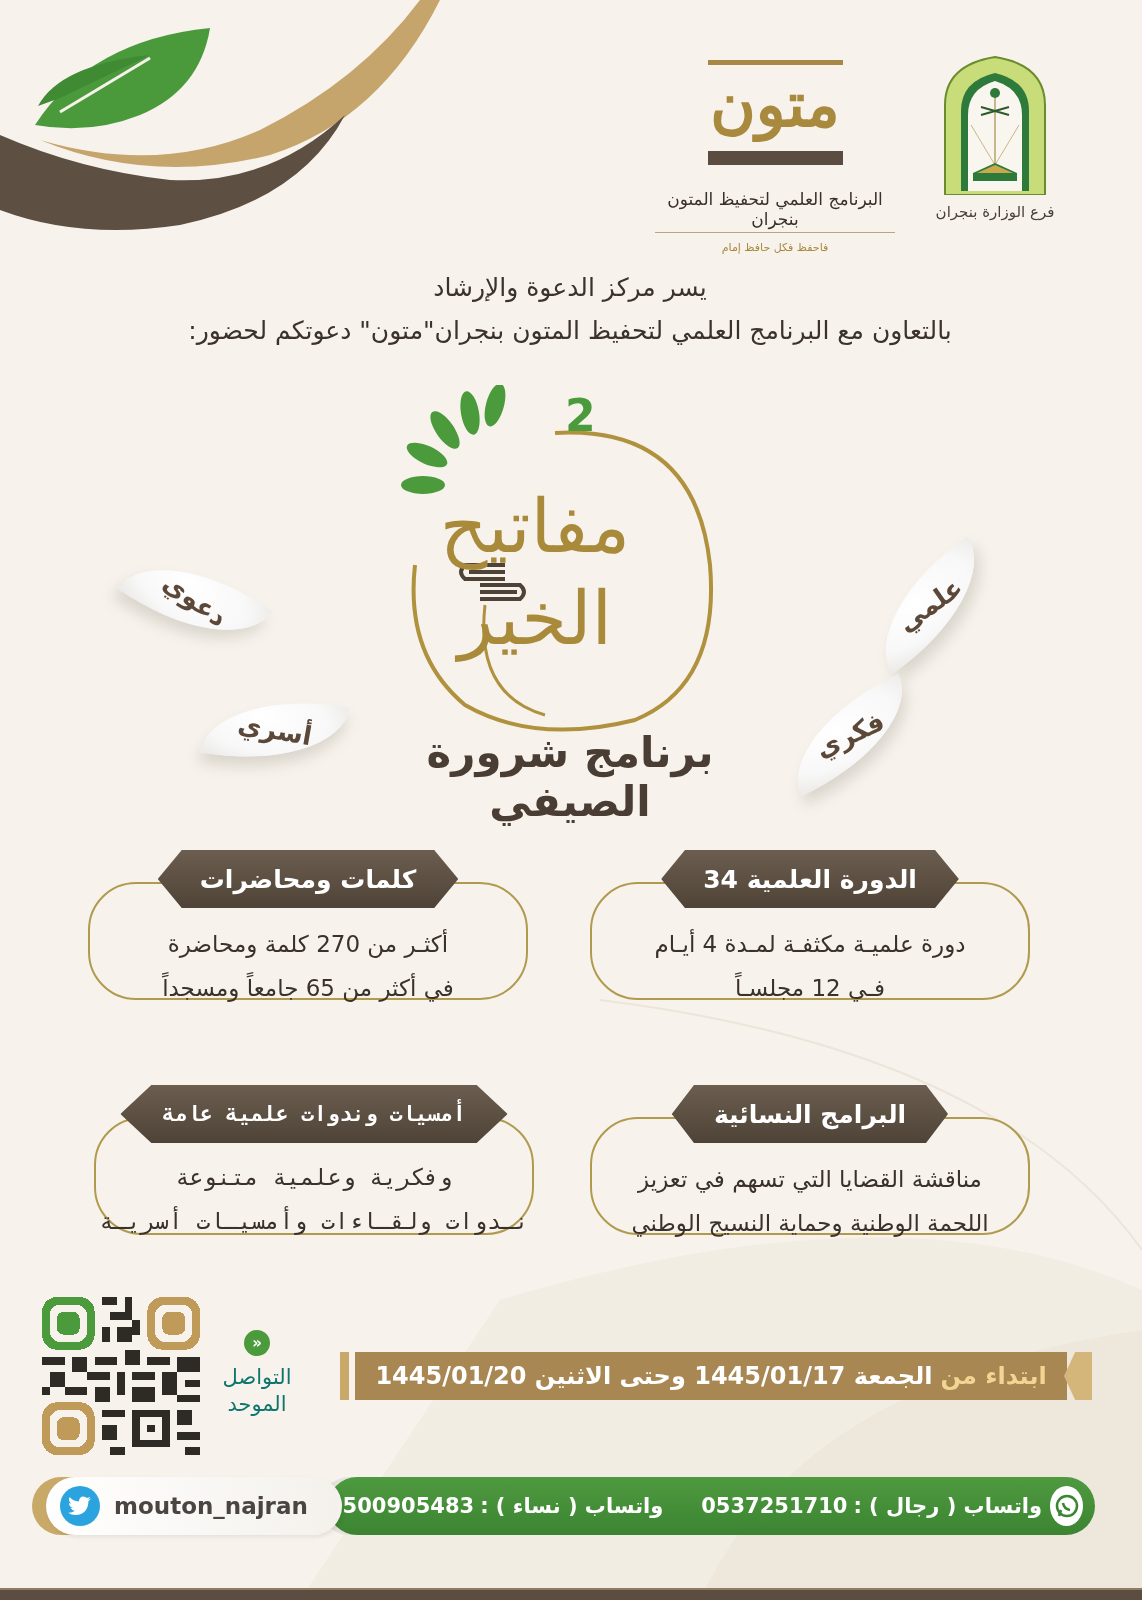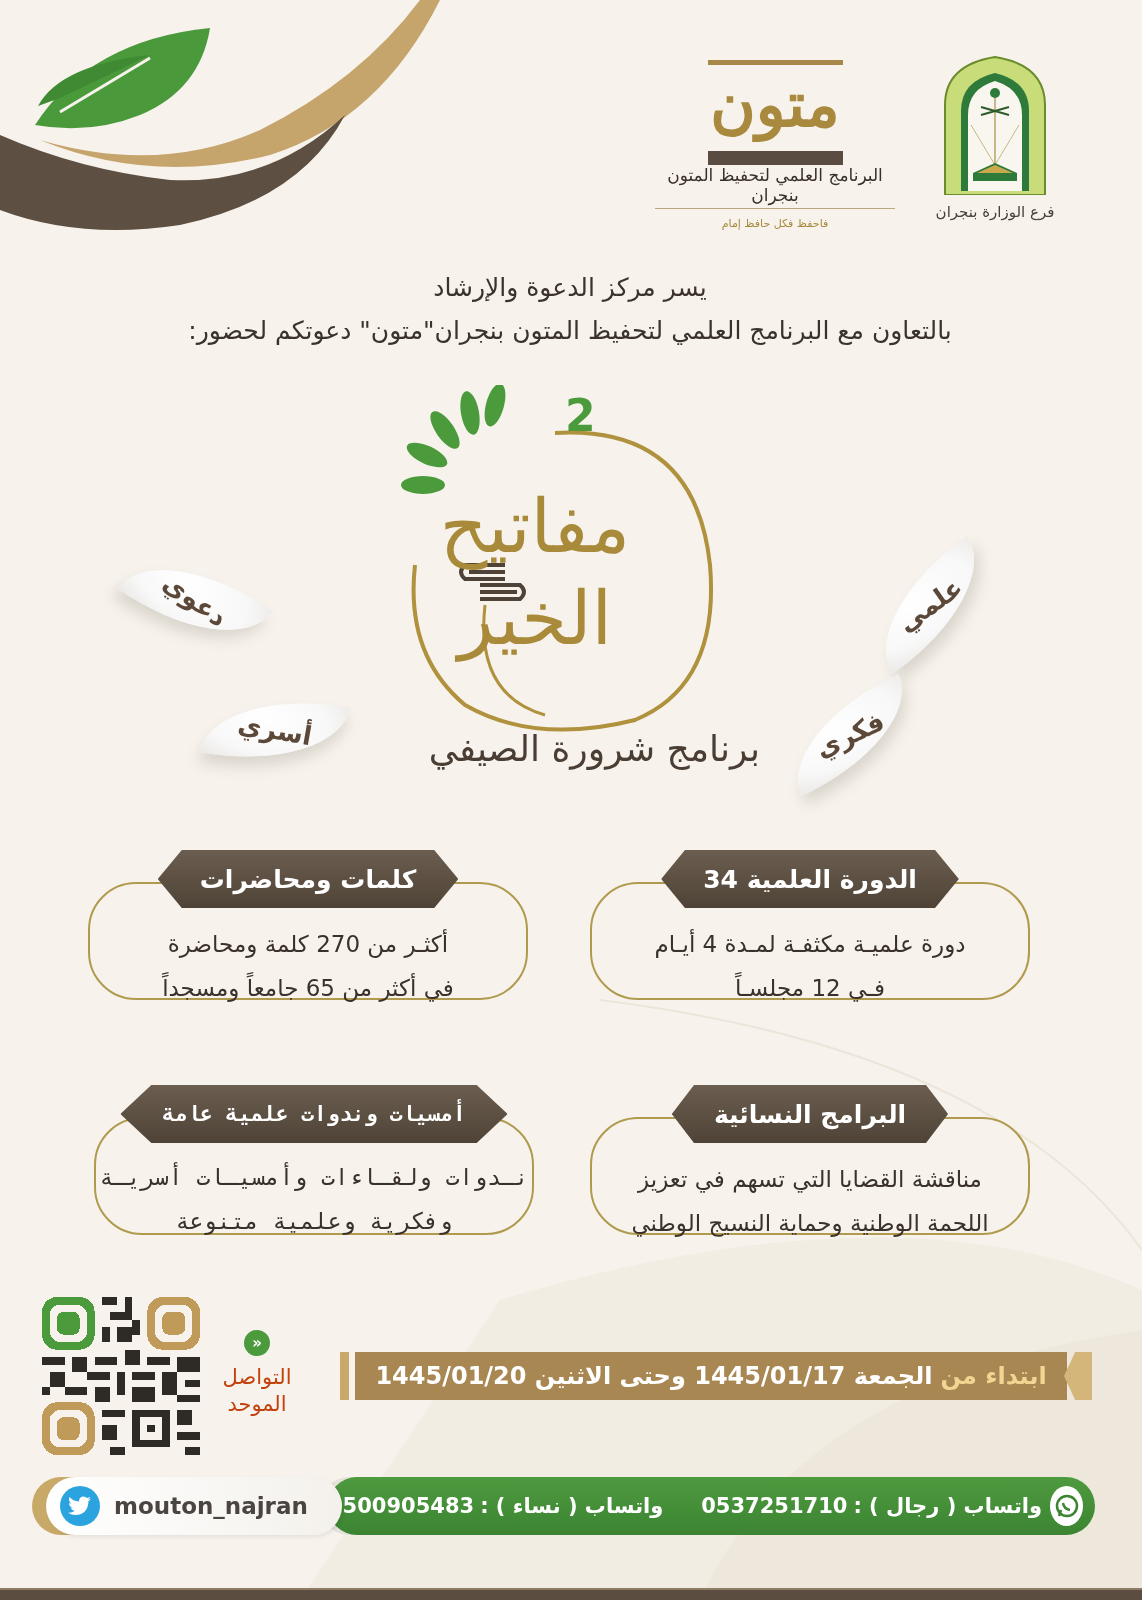--- a/index.html
+++ b/index.html
@@ -18,51 +18,51 @@
 
   
   #ministry-logo { left: 930px; top: 55px; width: 130px; height: 175px; text-align: center; }
   #ministry-logo .arch { width: 108px; height: 140px; margin: 0 auto; }
   #ministry-logo .cap { font-size: 15px; color: #4a4038; margin-top: 4px; }
 
   #mutoon-logo { left: 655px; top: 60px; width: 240px; height: 175px; text-align: center; }
   #mutoon-logo .bar1 { width: 135px; height: 5px; background: #a88848; margin: 0 auto; }
   #mutoon-logo .mark { font-family: "DejaVu Serif", serif; font-size: 62px; color: #a8893d; font-weight: bold; line-height: 80px; height: 86px; }
   #mutoon-logo .bar2 { width: 135px; height: 14px; background: #5a4c40; margin: 0 auto; }
-  #mutoon-logo .sub { font-family: "DejaVu Serif", serif; font-size: 17px; color: #3a3028; margin-top: 0; border-bottom: 1px solid #b9a67c; padding-bottom: 3px; }
+  #mutoon-logo .sub { font-family: "DejaVu Serif", serif; font-size: 17px; color: #3a3028; margin-top: 24px; border-bottom: 1px solid #b9a67c; padding-bottom: 3px; }
   #mutoon-logo .motto { font-size: 11px; color: #a8893d; margin-top: 8px; }
 
   
   #intro { left: 60px; top: 268px; width: 1020px; text-align: center; color: #3b322b; }
   #intro .l1 { font-size: 25px; line-height: 40px; }
   #intro .l2 { font-size: 25px; line-height: 46px; }
 
   
   #emblem { left: 395px; top: 385px; width: 350px; height: 420px; }
-  #emblem-sub { left: 380px; top: 728px; width: 380px; text-align: right; font-size: 36px; color: #4a3e34; font-weight: normal; }
+  #emblem-sub { left: 380px; top: 728px; width: 380px; text-align: center; font-size: 42px; color: #4a3e34; font-weight: bold; }
   #emblem-title { left: 405px; top: 480px; width: 260px; text-align: center; font-family: "DejaVu Serif", serif; font-size: 74px; color: #a88a3a; line-height: 92px; }
 
   
   .petal { width: 140px; height: 70px; background: radial-gradient(ellipse at 40% 35%, #ffffff 0%, #f8f8f8 55%, #e4e2de 100%);
     border-radius: 100% 0 100% 0; box-shadow: 0 10px 14px rgba(120,110,95,0.22);
     display: flex; align-items: center; justify-content: center; }
   .petal span { font-size: 26px; font-weight: bold; color: #5c4838; }
 
   
   .card { width: 440px; height: 150px; }
   .card .frame { position: absolute; left: 0; top: 32px; width: 440px; height: 118px; border: 2px solid #b09a4e; border-radius: 48px; background: rgba(247,243,236,0.6); }
   .card .tag { position: absolute; left: 50%; top: 0; transform: translateX(-50%); height: 58px; padding: 0 42px; background: linear-gradient(#6b5e50, #4f4337); color: #fff; font-size: 25px; font-weight: bold; display: flex; align-items: center; justify-content: center; white-space: nowrap;
     clip-path: polygon(8% 0, 92% 0, 100% 50%, 92% 100%, 8% 100%, 0 50%); border-radius: 12px; }
   .card .body { position: absolute; left: 0; top: 72px; width: 440px; text-align: center; font-size: 23px; line-height: 44px; color: #3a312a; }
 
   
   #qr { left: 42px; top: 1297px; width: 158px; height: 158px; }
   #unified { left: 212px; top: 1330px; width: 90px; text-align: center; }
   #unified .chev { width: 26px; height: 26px; border-radius: 50%; background: #4b9a3c; color: #fff; font-size: 15px; line-height: 26px; margin: 0 auto 8px; font-weight: bold; }
-  #unified .txt { font-size: 21px; color: #c2410c; line-height: 27px; }
+  #unified .txt { font-size: 21px; color: #0f766e; line-height: 27px; }
 
   
   #date-banner { left: 340px; top: 1352px; width: 752px; height: 48px; }
   #date-banner .stub { position: absolute; left: 0; top: 0; width: 9px; height: 48px; background: #c8a96a; }
   #date-banner .band { position: absolute; left: 15px; top: 0; width: 712px; height: 48px; background: #a88752; display: flex; align-items: center; justify-content: center; color: #fff; font-size: 24px; font-weight: bold; white-space: nowrap; }
   #date-banner .band .hl { color: #f3d593; margin-left: 8px; }
   #date-banner .tip { position: absolute; right: 0; top: 0; width: 28px; height: 48px; background: #d4b57a; clip-path: polygon(40% 0, 100% 0, 100% 100%, 40% 100%, 0 50%); }
 
   
   #contact-left { left: 32px; top: 1477px; width: 310px; height: 58px; }
@@ -186,22 +186,22 @@
   <div class="body">
     <div>مناقشة القضايا التي تسهم في تعزيز</div>
     <div>اللحمة الوطنية وحماية النسيج الوطني</div>
   </div>
 </div>
 
 <div class="abs card ar" style="left:94px; top:1085px;font-family:Liberation Mono, monospace;">
   <div class="frame"></div>
   <div class="tag" style="font-size:21px;">أمسيات وندوات علمية عامة</div>
   <div class="body">
+    <div>وفكرية وعلمية متنوعة</div>
     <div>نـدوات ولقـاءات وأمسيـات أسريـة</div>
-    <div>وفكرية وعلمية متنوعة</div>
   </div>
 </div>
 
 <svg id="qr" class="abs" viewBox="0 0 21 21" shape-rendering="crispEdges">
   <rect x="0" y="0" width="7" height="7" rx="2" fill="#4b9a3c"></rect>
   <rect x="1" y="1" width="5" height="5" rx="1.5" fill="#f7f3ec"></rect>
   <rect x="2" y="2" width="3" height="3" rx="0.8" fill="#4b9a3c"></rect>
   <rect x="14" y="0" width="7" height="7" rx="2" fill="#c09a58"></rect>
   <rect x="15" y="1" width="5" height="5" rx="1.5" fill="#f7f3ec"></rect>
   <rect x="16" y="2" width="3" height="3" rx="0.8" fill="#c09a58"></rect>

